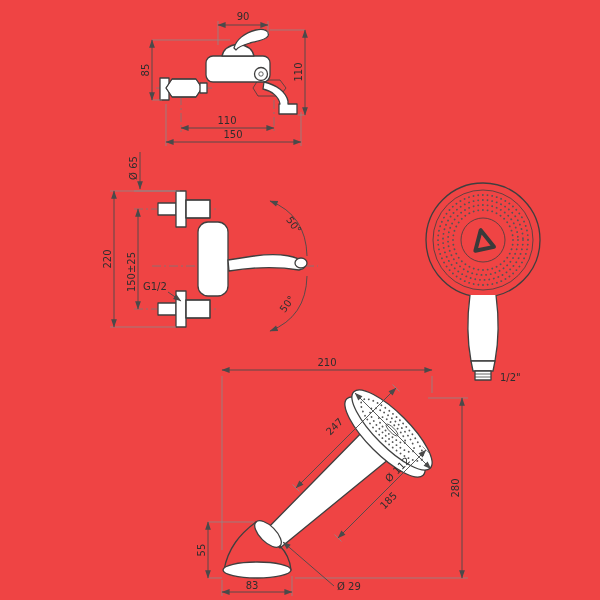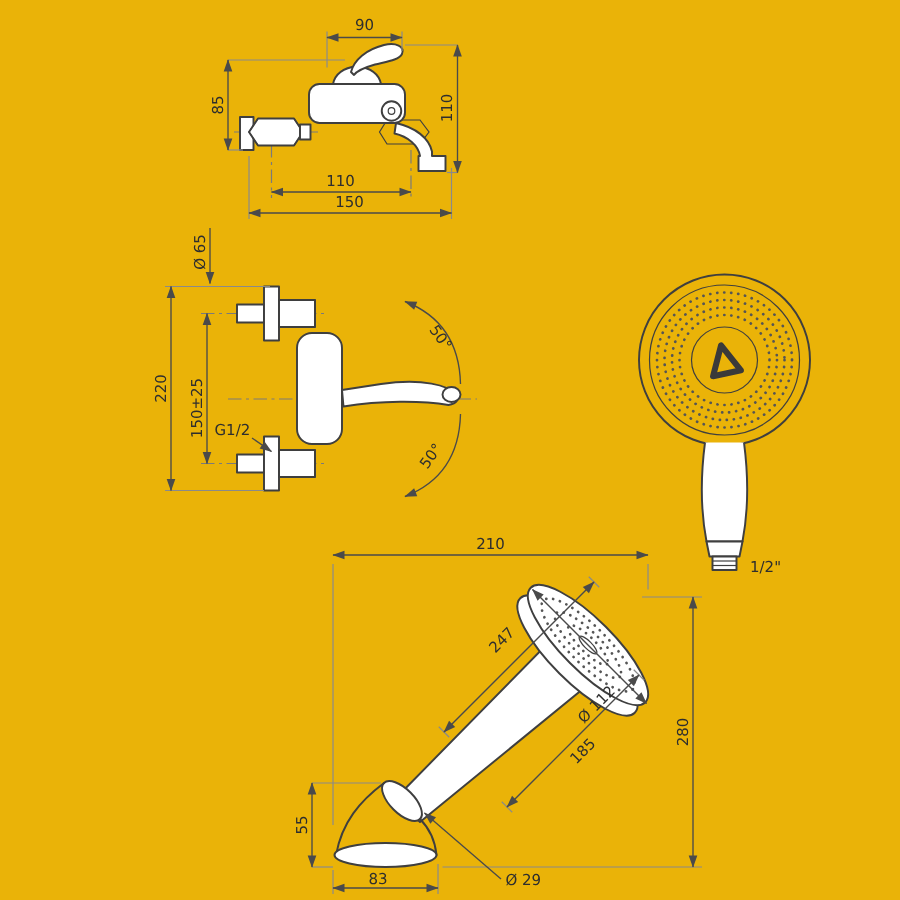--- a/index.html
+++ b/index.html
@@ -1,16 +1,16 @@
 <!DOCTYPE html>
 <html><head>
 <meta charset="utf-8">
 <style>
   html,body{margin:0;padding:0;background:#ffffff;width:600px;height:600px;overflow:hidden;}
-  .stage{width:600px;height:600px;position:relative;background:#eab308;}
+  .stage{width:600px;height:600px;position:relative;background:#ef4444;}
   
   .ol  {fill:none;stroke:#3f3f3f;stroke-width:1.3;stroke-linejoin:round;stroke-linecap:round;}
   .olf {fill:#ffffff;stroke:#3f3f3f;stroke-width:1.3;stroke-linejoin:round;}
   .thin{fill:none;stroke:#3f3f3f;stroke-width:0.8;}
   
   .dim {stroke:#4a4a4a;stroke-width:0.9;fill:none;}
   .ext {stroke:#8a8a8a;stroke-width:0.8;fill:none;}
   .cl  {stroke:#7a7a7a;stroke-width:0.8;stroke-dasharray:9 3 2 3;fill:none;}
   .dots{fill:none;stroke:#555555;stroke-width:1.8;stroke-linecap:round;stroke-dasharray:0.1 4.6;}
   .dlabel{font-family:"DejaVu Sans", sans-serif;font-size:10px;fill:#2e2e2e;}

